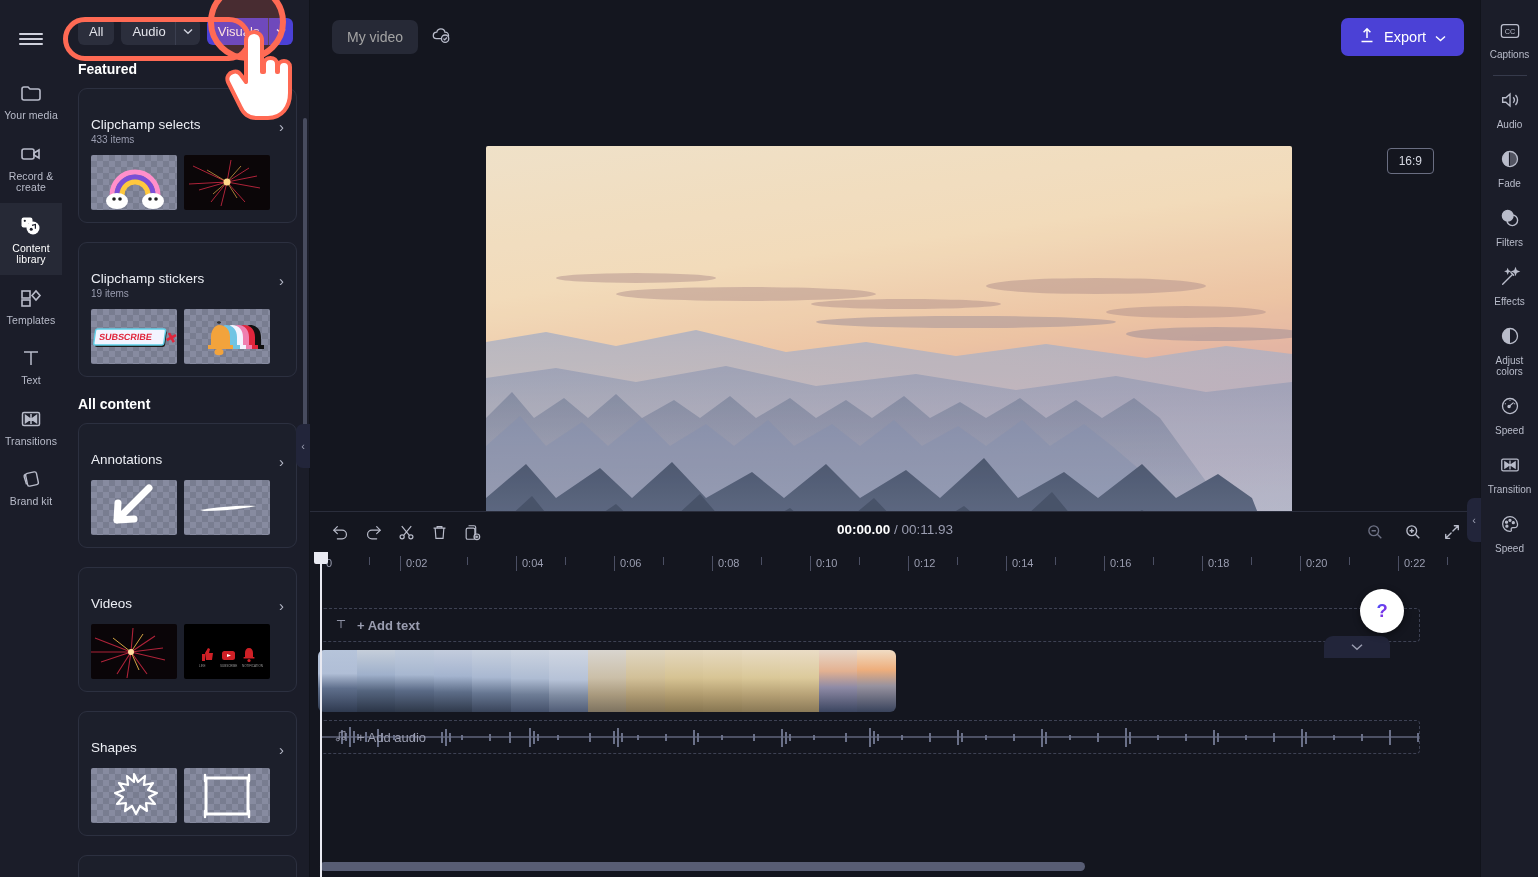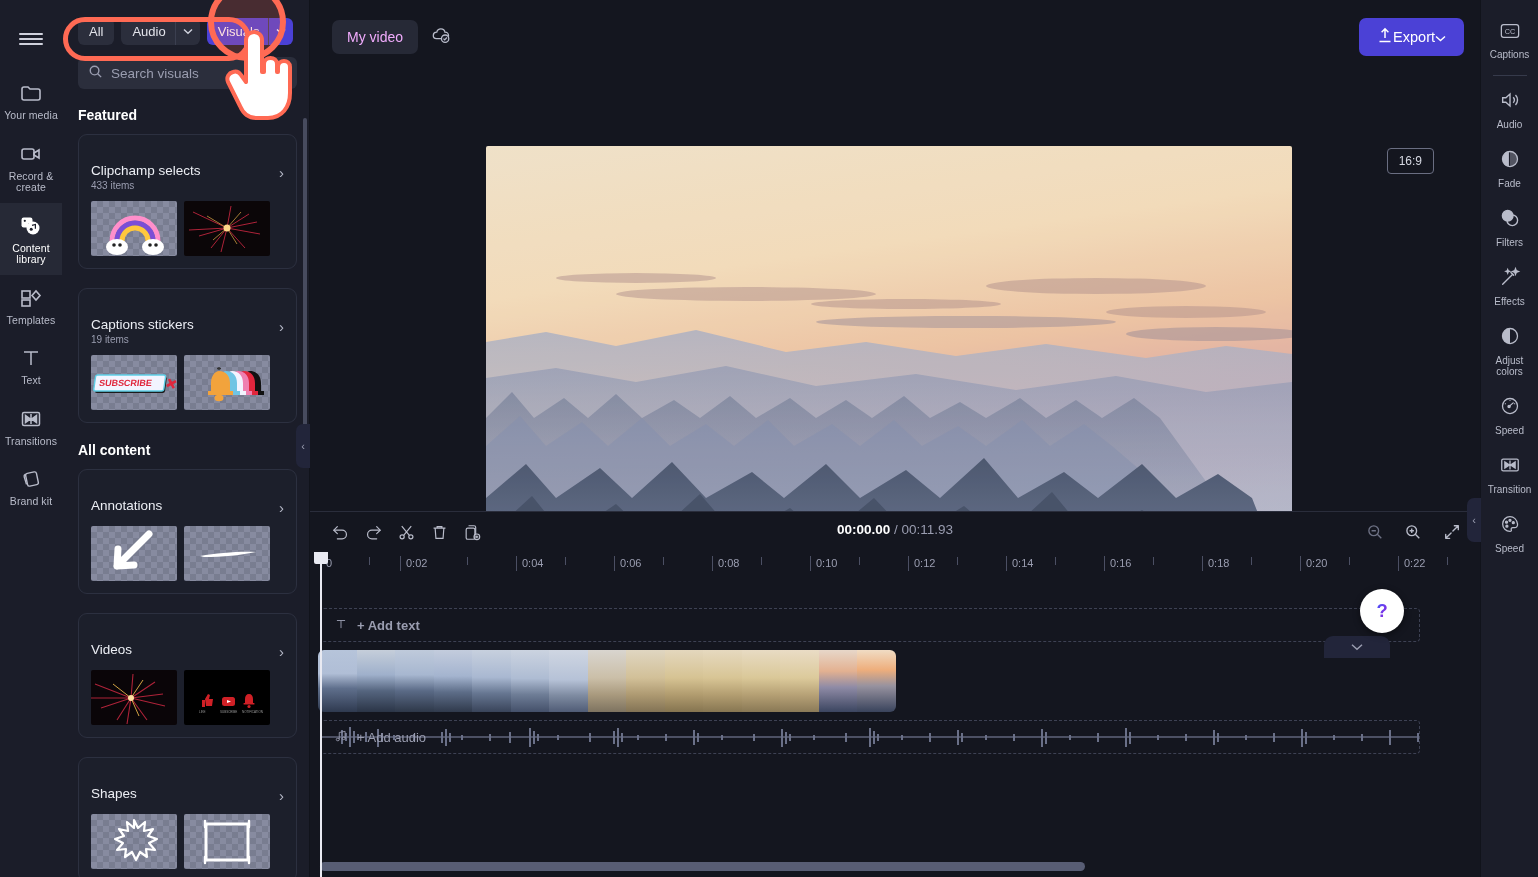--- a/index.html
+++ b/index.html
@@ -55,24 +55,24 @@
   .panel-scrollbar { position:absolute; right:2px; top:118px; width:4px; height:350px;
     background:#474b5e; border-radius:2px; }
   .collapse-l { position:absolute; right:-1px; top:424px; width:14px; height:44px;
     background:#22253a; border-radius:7px 0 0 7px; display:flex; align-items:center;
     justify-content:center; color:#9a9db0; font-size:11px; cursor:pointer; z-index:5; }
 
   
   .center { flex:1; display:flex; flex-direction:column; background:#14161f; min-width:0; }
   .topbar { height:74px; display:flex; align-items:center; padding:0 16px 0 22px; gap:12px; }
   .vidname { background:#262936; border-radius:7px; padding:9px 15px; font-size:14px;
-    color:#f0abfc; cursor:pointer; }
+    color:#a3a3a3; cursor:pointer; }
   .spacer { flex:1; }
   .export { background:#4b41d6; border:none; border-radius:7px; height:38px; padding:0 18px;
-    display:flex; align-items:center; color:#fff; font-size:14.5px;
+    display:flex; align-items:center; gap:9px; color:#fff; font-size:14.5px;
     font-family:inherit; cursor:pointer; }
 
   .stage { flex:1; position:relative; display:flex; align-items:flex-start; justify-content:center;
     padding-top:0; }
   .video { position:absolute; left:176px; top:72px; width:806px; height:454px;
     border-radius:2px; overflow:hidden; }
   .ratio { position:absolute; right:46px; top:74px; border:1px solid #6a6e82; border-radius:4px;
     font-size:12px; color:#d6d8e2; padding:5px 11px; cursor:pointer; }
   .pcontrols { position:absolute; left:0; right:0; top:534px; display:flex; align-items:center;
     justify-content:center; gap:29px; }
@@ -230,27 +230,20 @@
       <div class="chip split on">
         <span class="t">Visuals</span>
         <span class="c">
             <svg width="10" height="7" viewBox="0 0 10 7" fill="none" stroke="#fff" stroke-width="1.4">
               <path d="M1 1.5L5 5.3 9 1.5"></path>
             </svg>
           </span>
       </div>
     </div>
 
-    <div class="searchbox">
-      <span><svg width="15" height="15" viewBox="0 0 16 16" fill="none" stroke="#9a9db0" stroke-width="1.5">
-            <circle cx="7" cy="7" r="4.6"></circle>
-            <path d="M10.4 10.4L14 14"></path>
-          </svg></span>
-      <input type="text" placeholder="Search visuals" style="">
-    </div>
 
     <div class="scrollarea">
       <div class="sect-title">Featured</div>
 
       <div class="card">
         <div class="card-head">
           <div>
             <div class="card-title">Clipchamp selects</div>
             <div class="card-sub">433 items</div>
           </div>
@@ -284,21 +277,21 @@
               <circle r="3.5" fill="#ffd98a"></circle>
             </g>
               </svg>
           </div>
         </div>
       </div>
 
       <div class="card">
         <div class="card-head">
           <div>
-            <div class="card-title">Captions stickers</div>
+            <div class="card-title">Clipchamp stickers</div>
             <div class="card-sub">19 items</div>
           </div>
           <span class="chev">›</span>
         </div>
         <div class="thumbs">
           <div class="thumb checker">
             <svg width="86" height="55" viewBox="0 0 86 55">
               <g transform="translate(6,22) skewX(-8)">
                 <rect x="0" y="0" width="70" height="16" rx="2" fill="#1b1b1b"></rect>
                 <rect x="-1.5" y="-2" width="70" height="16" rx="2" fill="#f2f4ff" stroke="#5fd0e8" stroke-width="1.4"></rect>

